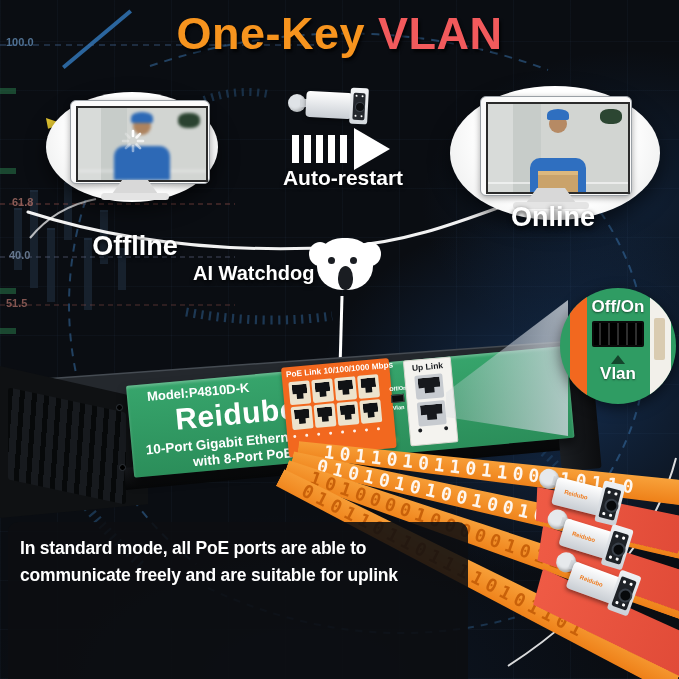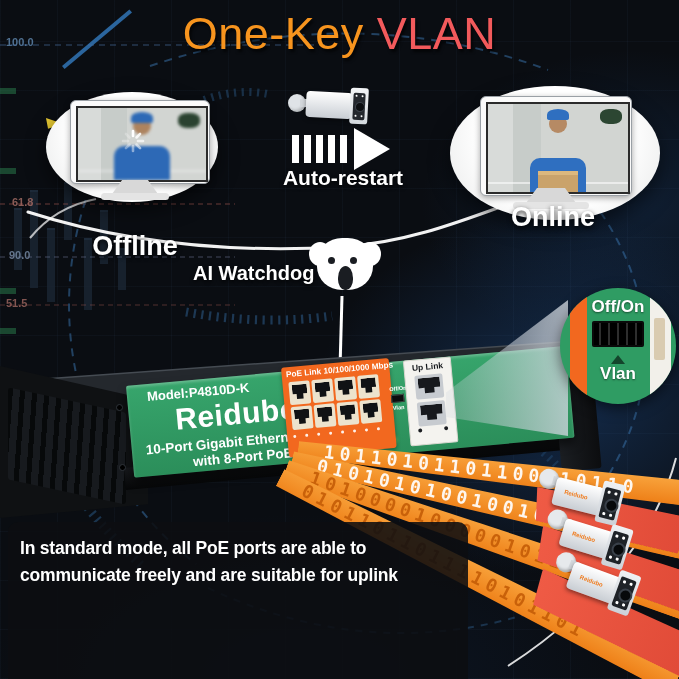--- a/index.html
+++ b/index.html
@@ -19,21 +19,21 @@
       repeating-linear-gradient(0deg,  rgba(80,120,170,.05) 0 1px, transparent 1px 49px);}
   #bgsvg{left:0;top:0;z-index:2;}
   .candle{background:#1c2836;opacity:.75;border-top:2px solid #243447;z-index:1;}
   .fib{font-size:11px;font-weight:bold;z-index:1;opacity:.85;}
   .gtick{left:0;width:16px;height:6px;background:#2f8f55;opacity:.45;filter:blur(.6px);z-index:1;}
   #blueline{left:62px;top:66px;width:88px;height:4px;background:#2f6fad;transform:rotate(-40deg);transform-origin:0 0;z-index:1;opacity:.9;}
   #flag{left:46px;top:118px;width:17px;height:15px;background:#e5c832;clip-path:polygon(0 0,100% 38%,12% 72%);z-index:4;}
 
   
   #title{left:0;top:8px;width:679px;text-align:center;z-index:8;
-    font-size:45px;font-weight:400;letter-spacing:.5px;
+    font-size:45px;font-weight:700;letter-spacing:.5px;
     text-shadow:2px 3px 3px rgba(0,0,0,.65);}
   #title .t1{color:#f7941e;}
   #title .t2{color:#f25a5c;margin-left:13px;}
 
   
   .blob{background:radial-gradient(circle at 50% 35%, #ffffff 55%, #e7e8e8);border-radius:50%;
         box-shadow:0 8px 20px rgba(0,0,0,.55);z-index:4;}
   #blob-left{left:46px;top:92px;width:172px;height:110px;}
   #blob-right{left:450px;top:86px;width:210px;height:134px;}
   .monitor{background:#fbfbfb;border:1px solid #9aa0a6;border-radius:6px;padding:5px;z-index:5;
@@ -200,21 +200,21 @@
 
   <div class="abs candle" style="left:14px;top:208px;width:8px;height:60px;"></div>
   <div class="abs candle" style="left:30px;top:190px;width:8px;height:96px;"></div>
   <div class="abs candle" style="left:47px;top:228px;width:8px;height:72px;"></div>
   <div class="abs candle" style="left:64px;top:182px;width:8px;height:56px;"></div>
   <div class="abs candle" style="left:84px;top:238px;width:8px;height:70px;"></div>
   <div class="abs candle" style="left:100px;top:210px;width:8px;height:52px;"></div>
   <div class="abs candle" style="left:118px;top:248px;width:8px;height:40px;"></div>
   <div class="abs fib" style="left:6px;top:36px;color:#5c82a8;">100.0</div>
   <div class="abs fib" style="left:12px;top:196px;color:#a06a63;">61.8</div>
-  <div class="abs fib" style="left:9px;top:249px;color:#7286a0;">90.0</div>
+  <div class="abs fib" style="left:9px;top:249px;color:#7286a0;">40.0</div>
   <div class="abs fib" style="left:6px;top:297px;color:#97625c;">51.5</div>
   <div class="abs gtick" style="top:88px;"></div>
   <div class="abs gtick" style="top:168px;"></div>
   <div class="abs gtick" style="top:288px;"></div>
   <div class="abs gtick" style="top:328px;"></div>
   <div class="abs" id="blueline"></div>
   <div class="abs" id="flag"></div>
 
   <svg class="abs" id="bgsvg" width="679" height="679" viewBox="0 0 679 679">
     <line x1="0" y1="45" x2="330" y2="45" stroke="rgba(70,110,160,.45)" stroke-width="1.5" stroke-dasharray="6 5"></line>

